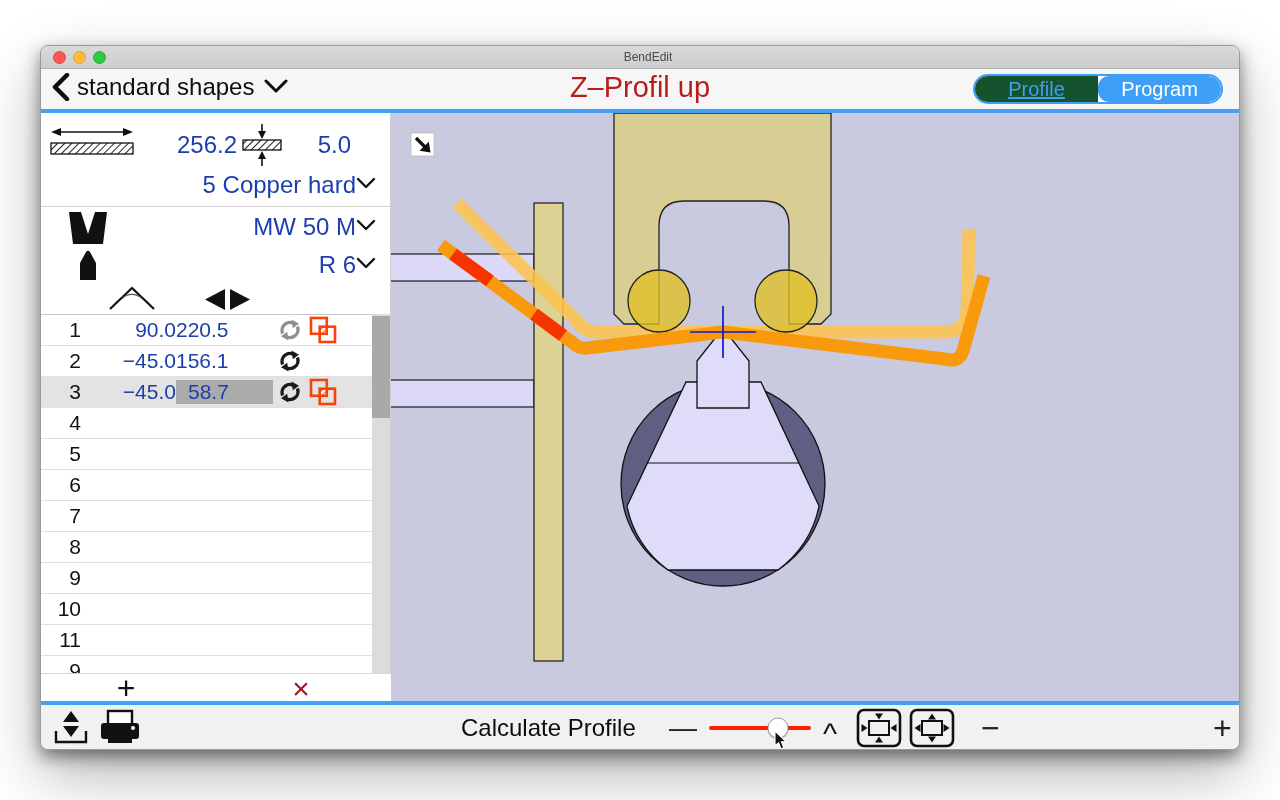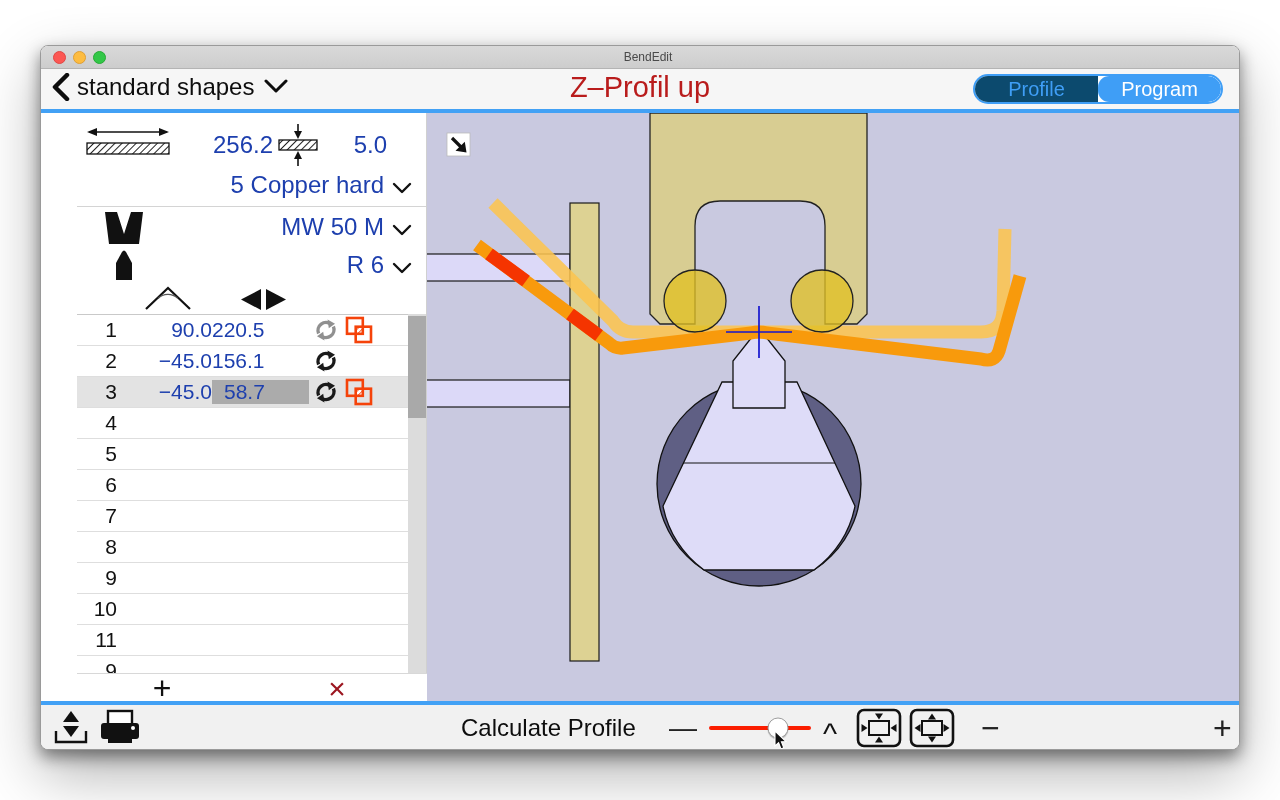--- a/index.html
+++ b/index.html
@@ -21,34 +21,34 @@
   .tl.green  { left:52px; background:#33c748; border:1px solid #27aa35; }
 
   
   .header { position:relative; height:40px; background:#f6f6f6; }
   .back-group { position:absolute; left:10px; top:4px; display:flex; gap:6px; cursor:pointer; }
   .back-label { font-size:24px; color:#0d0d0d; }
   .page-title { position:absolute; left:0; right:0; top:2px; text-align:center; font-size:29px; color:#b91c1c; }
   .segmented { position:absolute; right:16px; top:5px; width:250px; height:30px; display:flex;
     border:2px solid #3f9ef6; border-radius:16px; overflow:hidden; background:#fff; }
   .seg { flex:1; display:flex; align-items:center; justify-content:center; font-size:20px; cursor:pointer; }
-  .seg.inactive { color:#3f9ef6; background:#0c4a6e; }
+  .seg.inactive { color:#3f9ef6; background:#14532d;text-decoration:underline; }
   .seg.active   { color:#fff; background:#3f9ef6; border-radius:14px 16px 16px 14px; }
   .blue-divider { height:4px; background:#42a1f5; }
 
   
   .content { display:flex; height:588px; }
-  .left-panel { position:relative; width:350px; background:#fff; border-right:1px solid #d0d0d0; flex:none;margin-left:36px; }
+  .left-panel { position:relative; width:350px; background:#fff; border-right:1px solid #d0d0d0; flex:none; }
   .canvas-wrap { position:relative; flex:1; }
 
   
   .blue-num { color:#1d3fae; }
   .p-abs { position:absolute; }
   .val { font-size:24px; text-align:right; }
-  .select-row { display:flex; align-items:center; gap:8px; cursor:pointer; }
+  .select-row { display:flex; align-items:flex-start; cursor:pointer; }
   .hline { position:absolute; left:0; right:0; height:1px; background:#d4d4d4; }
 
   
   .bend-table { position:absolute; left:0; top:201px; width:332px; height:359px; overflow:hidden; border-top:1px solid #c9c9c9; }
   .brow { display:flex; align-items:center; height:31px; border-bottom:1px solid #dedede; font-size:21px; }
   .brow .c-n   { width:40px; text-align:right; color:#111; }
   .brow .c-ang { width:95px; text-align:right; color:#1d3fae; }
   .brow .c-len { width:97px; color:#1d3fae; padding-right:3px; }
   .brow .ic1 { width:26px; height:24px; margin-left:4px; }
   .brow .ic2 { width:30px; height:28px; margin-left:5px; }

